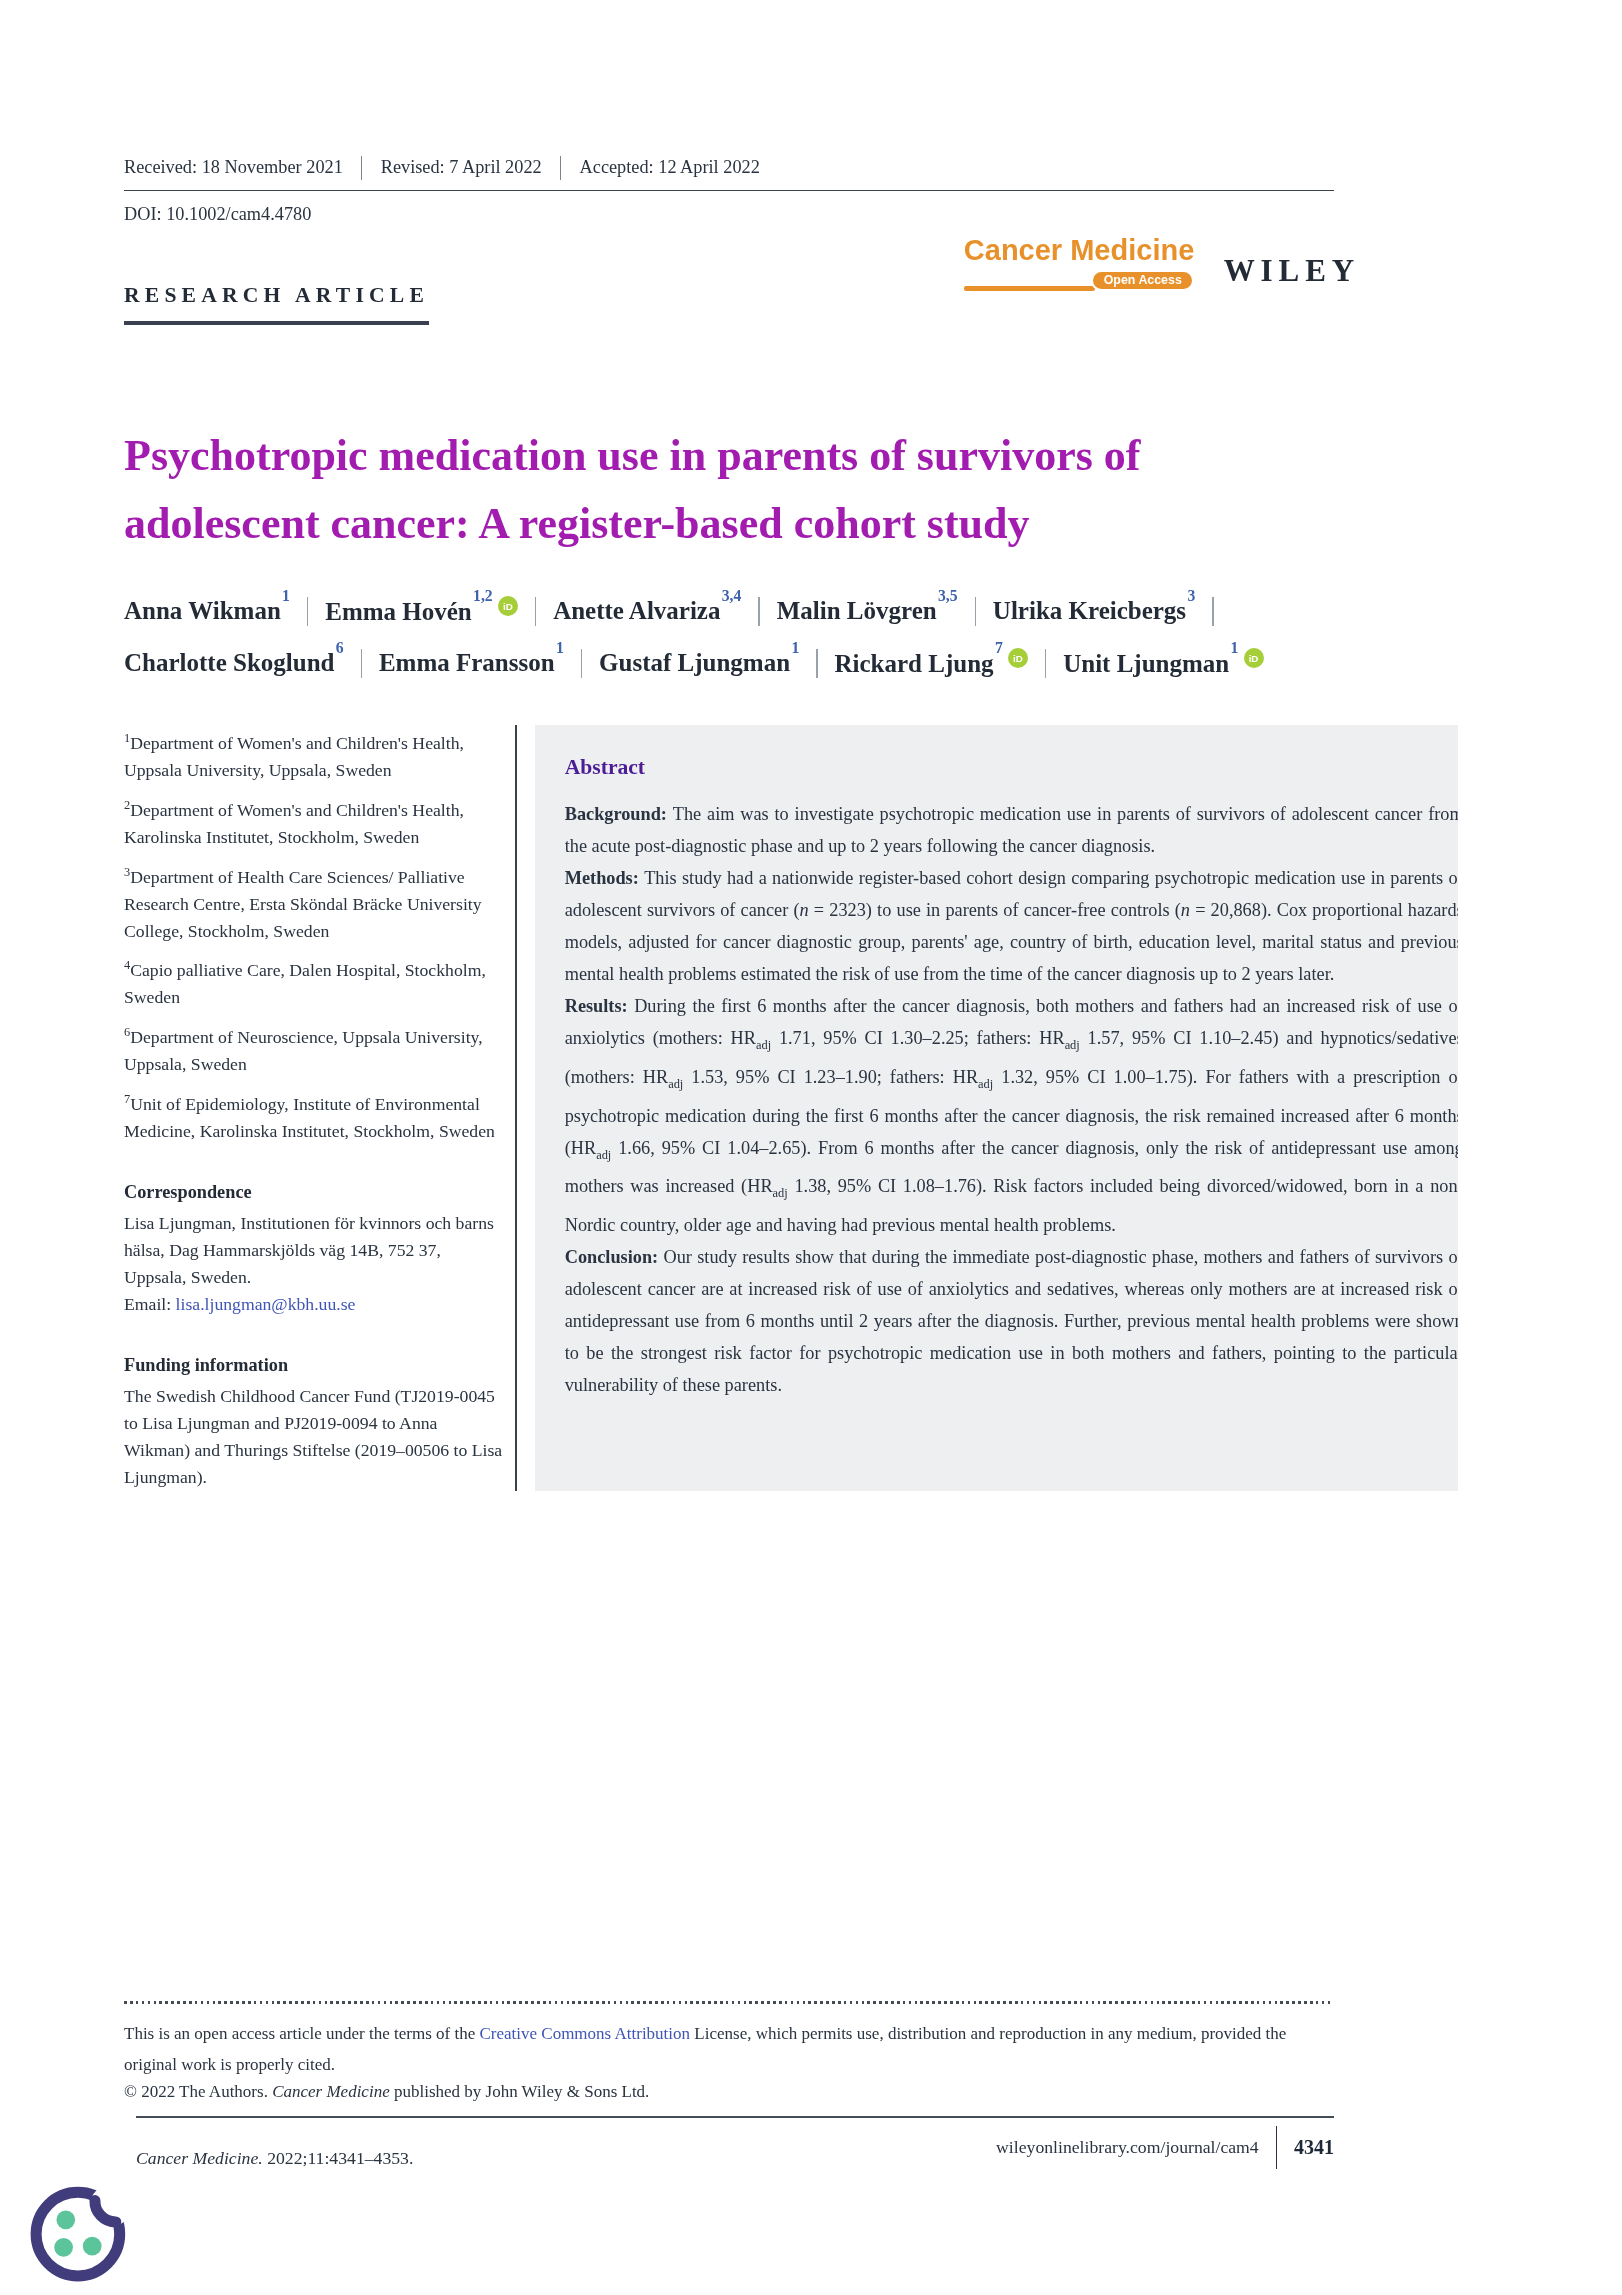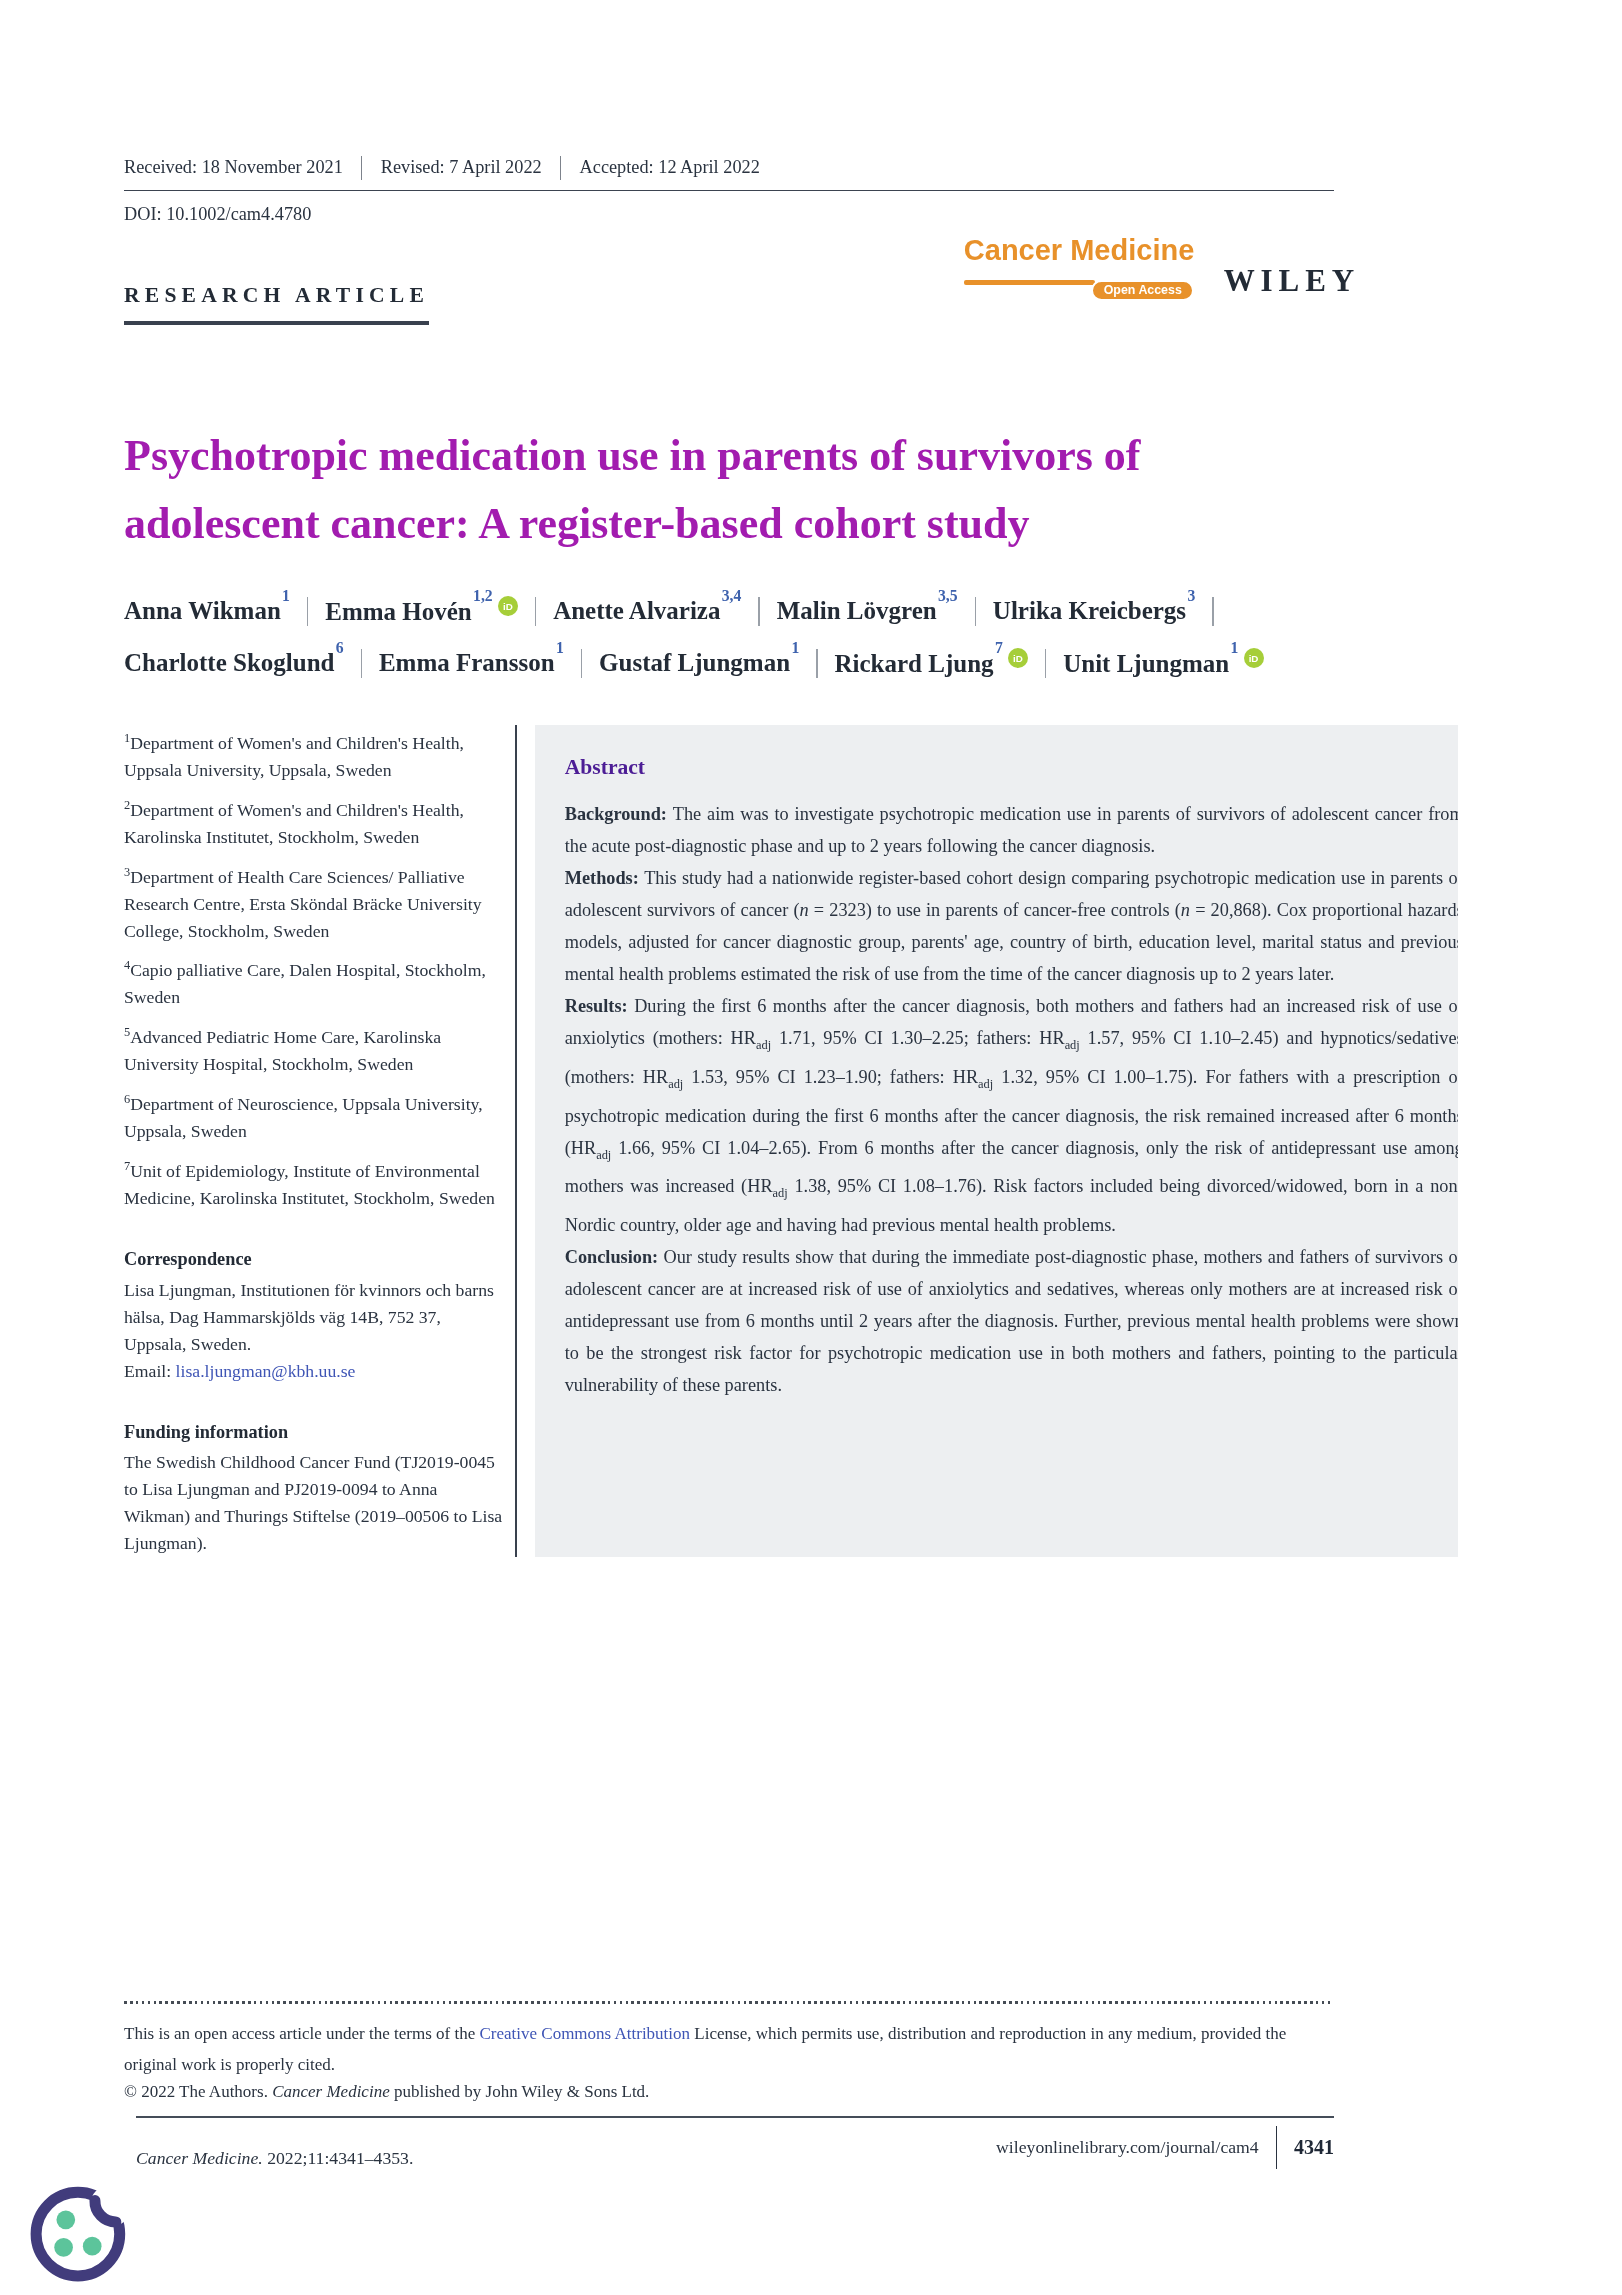--- a/index.html
+++ b/index.html
@@ -36,21 +36,21 @@
   }
   .logo-block {
     position:absolute; right:-26px; top:-49px;
     display:flex; align-items:flex-end; gap:29.4px;
   }
   .cm-logo { display:flex; flex-direction:column; }
   .cm-text {
     font-family:"Liberation Sans", sans-serif;
     font-size:29px; font-weight:bold; color:#e8912a; letter-spacing:0px;
   }
-  .cm-bar-row { display:flex; align-items:flex-start; margin-top:13px; }
+  .cm-bar-row { display:flex; align-items:flex-end; margin-top:3px; }
   .cm-bar { height:4.6px; background:#e8912a; flex:1; border-radius:2px; }
   .oa-badge {
     font-family:"Liberation Sans", sans-serif;
     font-size:12.4px; font-weight:bold; color:#ffffff;
     background:#e8912a; border:2px solid #ffffff;
     border-radius:14.4px; padding:1.3px 10.5px;
     margin-left:-3.9px; white-space:nowrap;
   }
   .wiley-text {
     font-family:"Liberation Serif", serif;
@@ -176,21 +176,20 @@
         <span class="author"><span>Unit Ljungman</span><sup class="author-sup">1</sup><span class="orcid">iD</span></span>
       </div>
 
     <div class="columns">
       <aside class="left-col">
         <div id="affiliations">
             <p class="aff"><sup>1</sup><span>Department of Women's and Children's Health, Uppsala University, Uppsala, Sweden</span></p>
             <p class="aff"><sup>2</sup><span>Department of Women's and Children's Health, Karolinska Institutet, Stockholm, Sweden</span></p>
             <p class="aff"><sup>3</sup><span>Department of Health Care Sciences/ Palliative Research Centre, Ersta Sköndal Bräcke University College, Stockholm, Sweden</span></p>
             <p class="aff"><sup>4</sup><span>Capio palliative Care, Dalen Hospital, Stockholm, Sweden</span></p>
-            <p class="aff"><sup>5</sup><span>Advanced Pediatric Home Care, Karolinska University Hospital, Stockholm, Sweden</span></p>
             <p class="aff"><sup>6</sup><span>Department of Neuroscience, Uppsala University, Uppsala, Sweden</span></p>
             <p class="aff"><sup>7</sup><span>Unit of Epidemiology, Institute of Environmental Medicine, Karolinska Institutet, Stockholm, Sweden</span></p>
           </div>
         <div class="side-h">Correspondence</div>
         <div>Lisa Ljungman, Institutionen för kvinnors och barns hälsa, Dag Hammarskjölds väg 14B, 752 37, Uppsala, Sweden.</div>
         <div>
           <span>Email: </span><a class="link">lisa.ljungman@kbh.uu.se</a>
         </div>
         <div class="side-h">Funding information</div>
         <div>The Swedish Childhood Cancer Fund (TJ2019-0045 to Lisa Ljungman and PJ2019-0094 to Anna Wikman) and Thurings Stiftelse (2019–00506 to Lisa Ljungman).</div>

